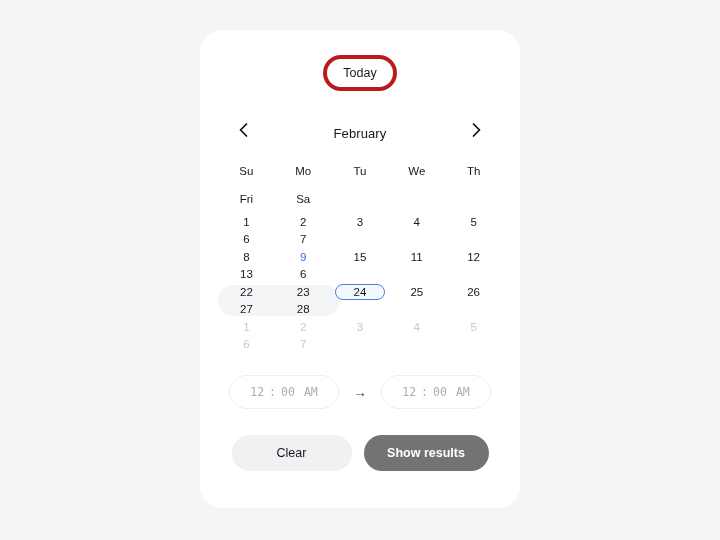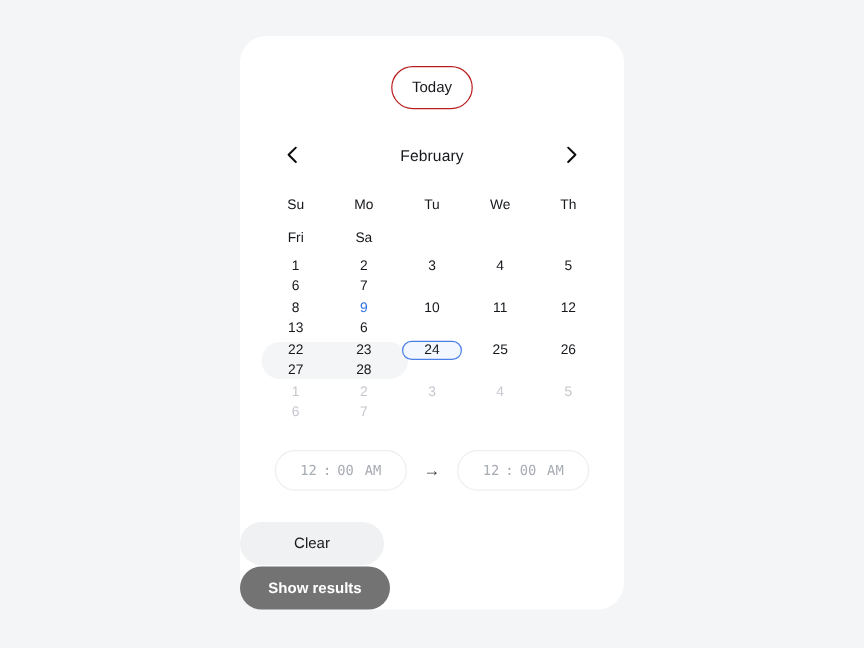--- a/index.html
+++ b/index.html
@@ -35,39 +35,39 @@
   }
 
   
   .quick-row {
     display: flex;
     justify-content: center;
     gap: 10px;
     padding-top: 25px;
   }
   .pill {
-    border: 1px solid #b91c1c;
+    border: 4px solid #b91c1c;
     background: #ffffff;
     border-radius: 20px;
     height: 36px;
     display: flex;
     align-items: center;
     justify-content: center;
     padding: 0 16px;
     font-size: 12.5px;
     color: #16181c;
     cursor: pointer;
     white-space: nowrap;
     box-sizing: border-box;
   }
 
   
   .month-nav {
     display: flex;
-    align-items: center;
+    align-items: flex-end;
     justify-content: space-between;
     margin: 26px 32px 0 32px;
     height: 24px;
   }
   .nav-btn {
     width: 22px;
     height: 22px;
     display: flex;
     align-items: center;
     justify-content: center;
@@ -176,23 +176,22 @@
   .arrow {
     font-size: 14px;
     color: #3b3f46;
     line-height: 1;
   }
 
   
   .footer {
     display: flex;
     justify-content: center;
-    gap: 1px;
+    gap: 12px;
     margin-top: 26px;
-    flex-direction: column;
   }
   .btn {
     height: 36px;
     border-radius: 18px;
     display: flex;
     align-items: center;
     justify-content: center;
     font-size: 12.5px;
     cursor: pointer;
     border: none;
@@ -275,21 +274,21 @@
             </div>
           </div>
           <div class="cal-row week">
             <div class="cell">
               <span>8</span>
             </div>
             <div class="cell today">
               <span>9</span>
             </div>
             <div class="cell">
-              <span>10</span>
+              <span>15</span>
             </div>
             <div class="cell">
               <span>11</span>
             </div>
             <div class="cell">
               <span>12</span>
             </div>
             <div class="cell">
               <span>13</span>
             </div>

